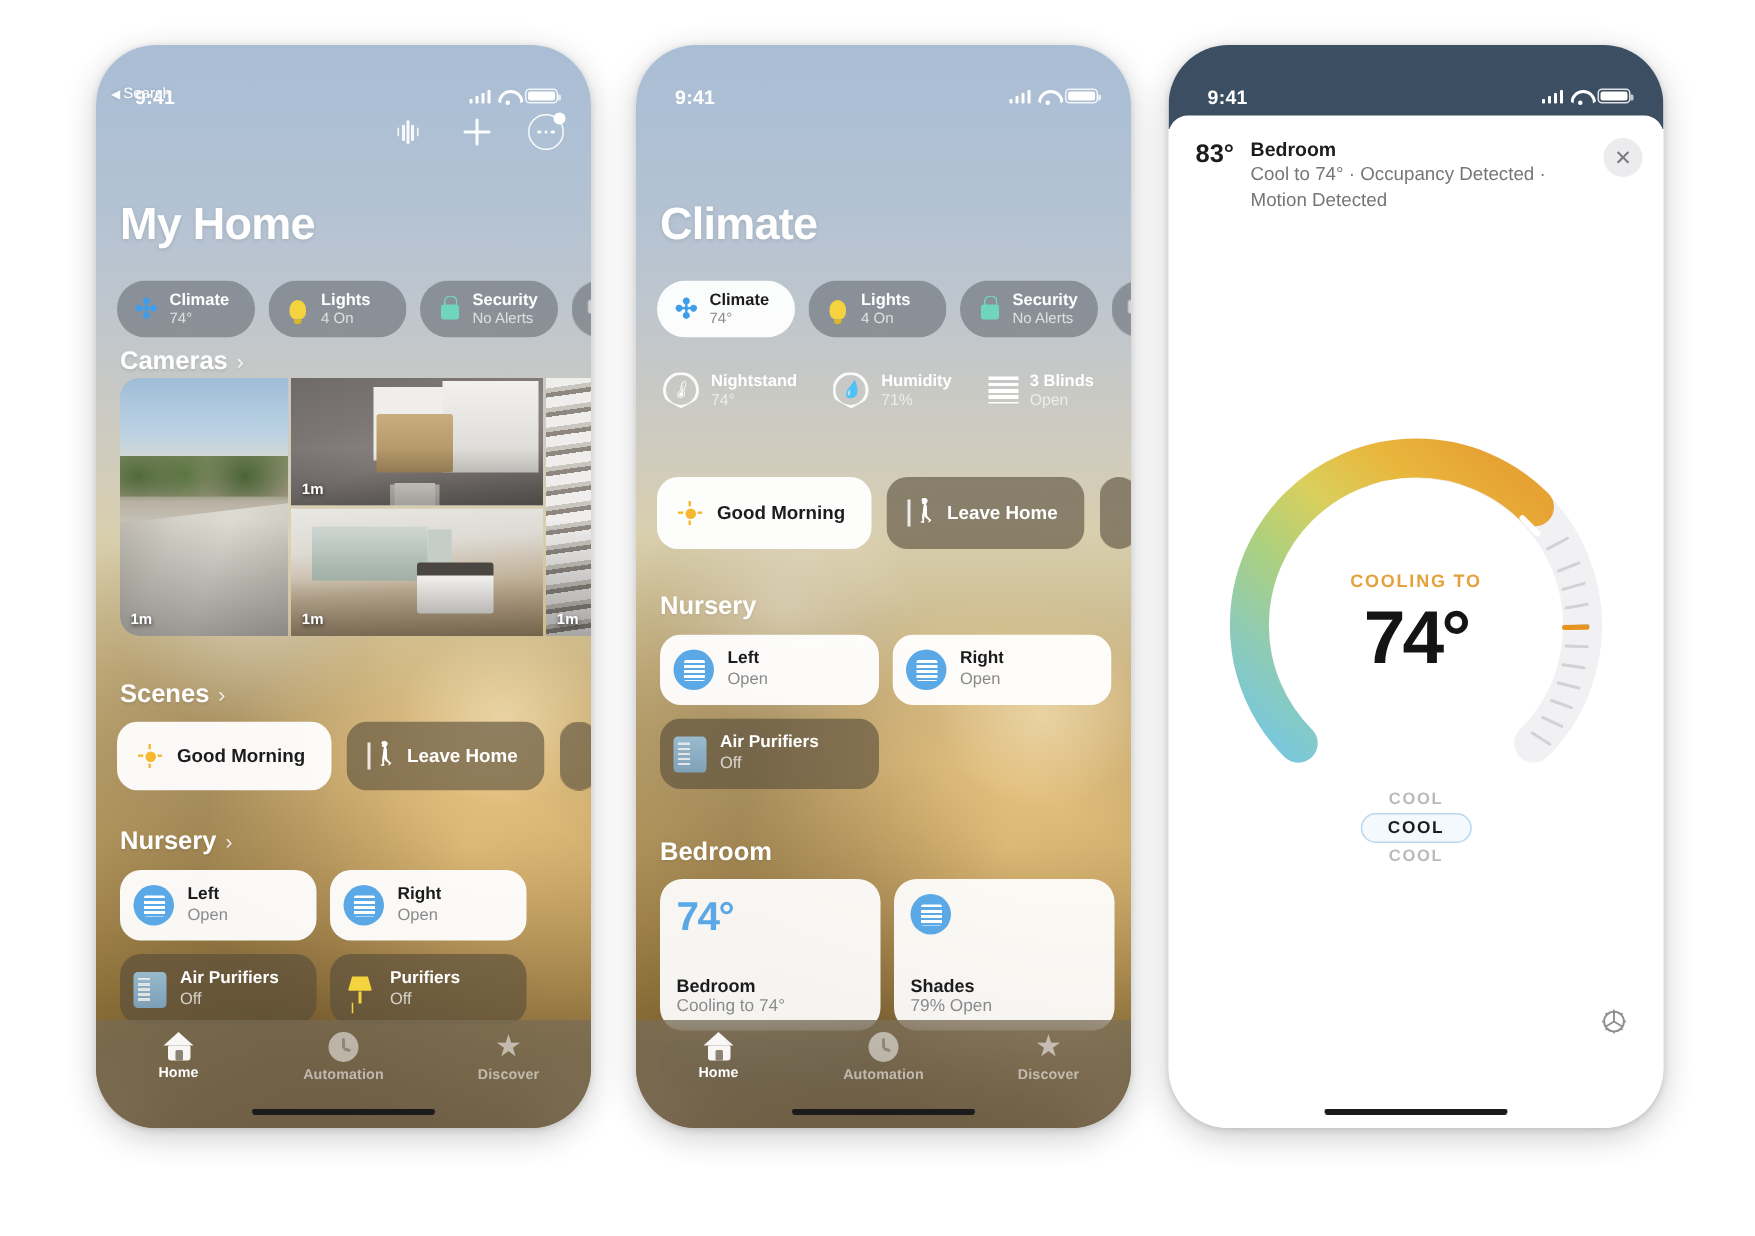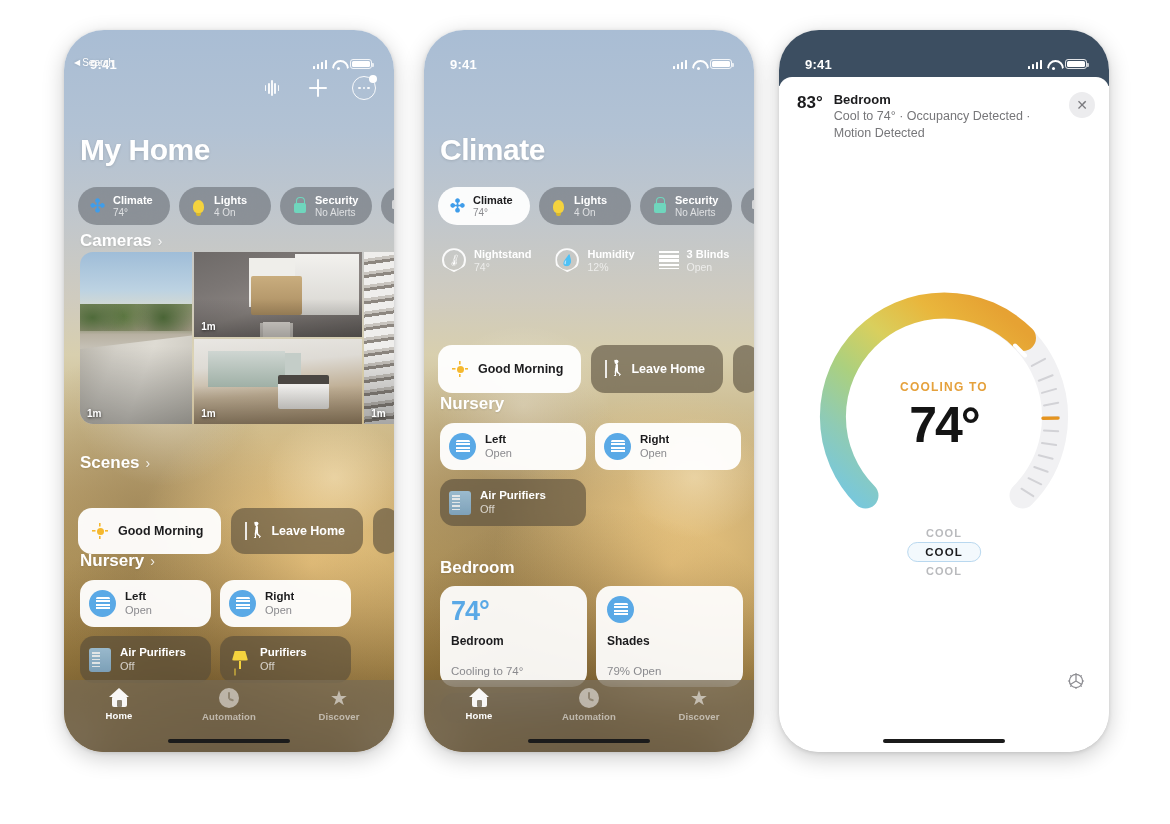--- a/index.html
+++ b/index.html
@@ -240,21 +240,21 @@
   }
   .cam-shade{position:absolute;inset:0;background:linear-gradient(180deg,
     rgba(0,0,0,0) 55%, rgba(0,0,0,.30) 100%);}
 
   
   .scene-row { position: absolute; left: 14px; right: 0; z-index: 20;
                display: flex; gap: 10px; overflow: hidden; }
   .scene {
     flex: 0 0 auto; height: 46px; border-radius: 14px;
     background: rgba(85,75,58,.60); backdrop-filter: blur(12px);
-    display: flex; align-items: center; gap: 10px; padding: 0 18px 0 14px; margin-top: 27px;
+    display: flex; align-items: center; gap: 10px; padding: 0 18px 0 14px;
   }
   .scene.sel { background: rgba(255,255,255,.95); }
   .scene-lbl { font-size: 12.5px; font-weight: bold; color: #fff; }
   .scene.sel .scene-lbl { color: #1c1c1e; }
   .sun { width: 16px; height: 16px; position: relative; flex: 0 0 auto; }
   .sun::before{content:"";position:absolute;left:4.5px;top:4.5px;width:7px;height:7px;
     background:#f5b82e;border-radius:50%;}
   .sun::after{content:"";position:absolute;inset:0;
     background:
       linear-gradient(#f5b82e,#f5b82e) 7.2px 0/1.6px 3.5px no-repeat,
@@ -316,21 +316,21 @@
   .blindicon { width: 20px; height: 18px; flex: 0 0 auto;
     background: repeating-linear-gradient(180deg,#fff 0 2.4px, rgba(255,255,255,0) 2.4px 4.2px);}
 
   
   .big-tiles { position: absolute; left: 16px; z-index: 20; display: flex; gap: 9px; }
   .big-tile { width: 147px; height: 101px; border-radius: 15px;
               background: rgba(255,255,255,.93); padding: 10px 11px;
               display: flex; flex-direction: column; justify-content: space-between; }
   .bt-temp { font-size: 27px; font-weight: bold; color: #5aa9e6; letter-spacing:-1px; }
   .bt-name { font-size: 12px; font-weight: bold; color: #1c1c1e; }
-  .bt-sub { font-size: 11.5px; color: #8a8a8e; margin-top: 17px; }
+  .bt-sub { font-size: 11.5px; color: #8a8a8e; margin-top: 1px; }
   .big-tile-peek { position: absolute; left: 16px; width: 147px; height: 30px;
                    border-radius: 15px; background: rgba(85,75,58,.55); z-index: 19; }
 
   
   .tabbar {
     position: absolute; left: 0; right: 0; bottom: 0; height: 72px; z-index: 30;
     background: rgba(120,110,92,.62); backdrop-filter: blur(22px);
     display: flex; align-items: flex-start; padding-top: 8px;
   }
   .tab { flex: 1; display: flex; flex-direction: column; align-items: center; gap: 3px; }
@@ -633,21 +633,21 @@
             <span class="st-t">Nightstand</span>
             <span class="st-s">74°</span>
           </div>
         </div>
         <div class="st">
           <div class="gauge">
               <i>💧</i>
             </div>
           <div class="st-tx">
             <span class="st-t">Humidity</span>
-            <span class="st-s">12%</span>
+            <span class="st-s">71%</span>
           </div>
         </div>
         <div class="st">
           <div class="blindicon"></div>
           <div class="st-tx">
             <span class="st-t">3 Blinds</span>
             <span class="st-s">Open</span>
           </div>
         </div>
       </div>

